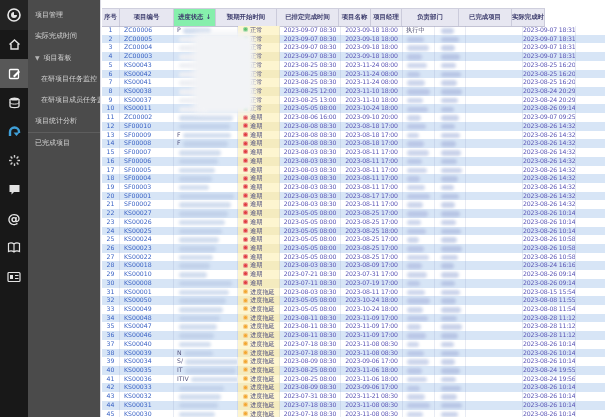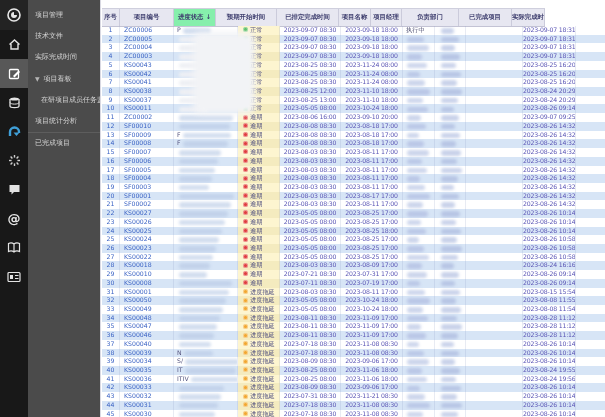--- a/index.html
+++ b/index.html
@@ -109,23 +109,23 @@
           <rect x="1" y="1.5" width="12" height="9" rx="1" fill="none" stroke="#e3e3e3" stroke-width="1.2"></rect>
           <rect x="3" y="4" width="3" height="4" fill="#e3e3e3"></rect>
           <line x1="8" y1="4.5" x2="11.5" y2="4.5" stroke="#e3e3e3"></line>
           <line x1="8" y1="7.5" x2="11.5" y2="7.5" stroke="#e3e3e3"></line>
         </svg>
     </div>
   </div>
 
   <div class="menu">
       <div class="menu-item"><span>项目管理</span></div>
-      <div class="menu-item"><span>技术文件</span></div>
       <div class="menu-item"><span>实际完成时间</span></div>
       <div class="menu-item"><span class="arr">▼ </span><span>项目看板</span></div>
+      <div class="menu-item sub"><span>在研项目任务监控</span></div>
       <div class="menu-item sub"><span>在研项目成员任务监控</span></div>
       <div class="menu-item"><span>项目统计分析</span></div>
       <div class="menu-item divider"><span>已完成项目</span></div>
     </div>
 
   <div class="main">
     <div class="thead">
         <div class="hcell" style="width: 18px;">序号</div>
         <div class="hcell" style="width: 54px;">项目编号</div>
         <div class="hcell hl" style="width: 42px;">进度状态 ↓</div>

